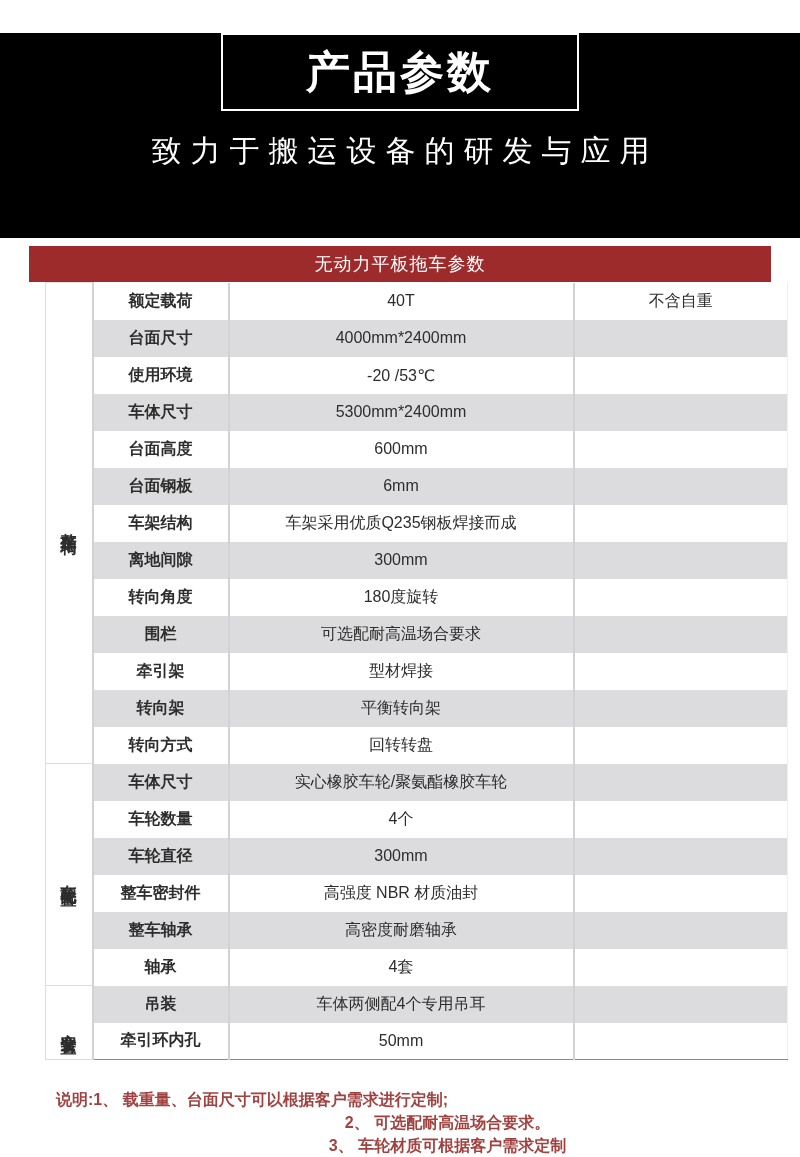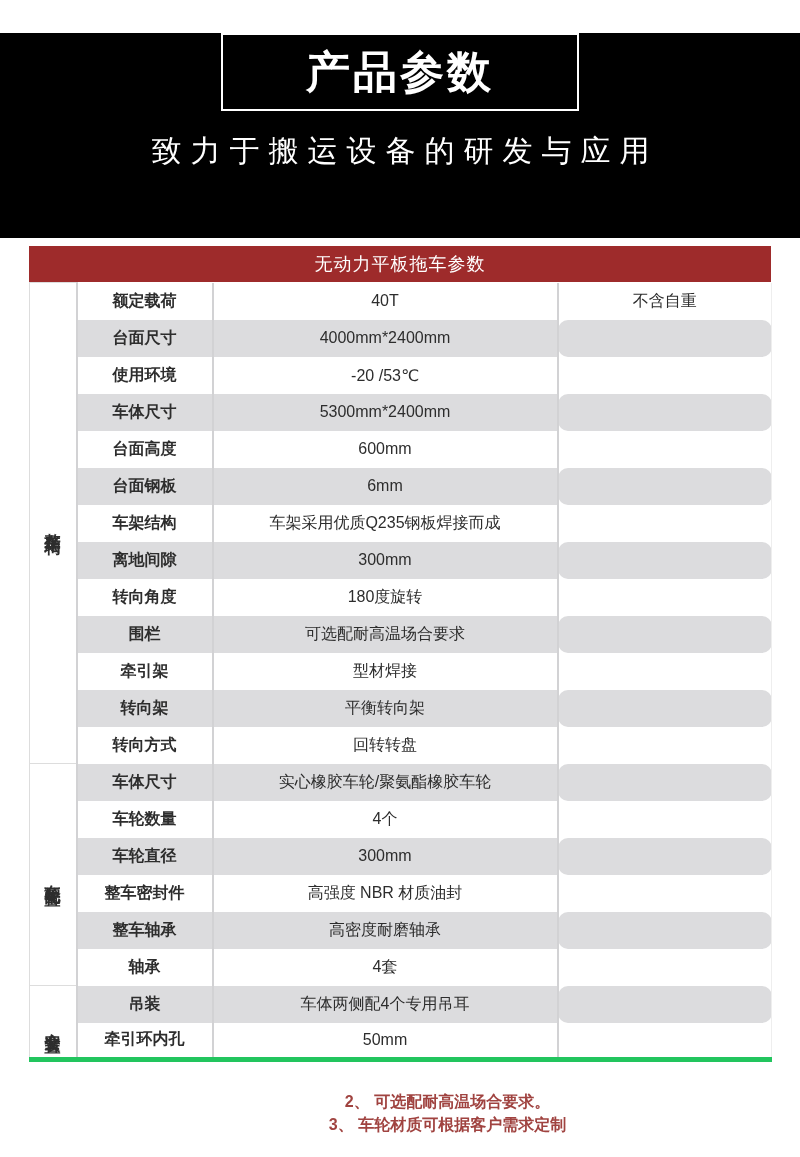--- a/index.html
+++ b/index.html
@@ -60,40 +60,41 @@
     justify-content: center;
     letter-spacing: 1px;
     text-align: center;
   }
   table.spec {
     width: 100%;
     border-collapse: collapse;
     table-layout: fixed;
     border-left: 1px solid #dddddd;
     border-right: 1px solid #eeeeee;
-    border-bottom: 5px solid #22c55e;
+    border-bottom: 1px solid #22c55e;
+    margin-left: 16px;
   }
   table.spec td {
     height: 37px;
     text-align: center;
     vertical-align: middle;
     font-size: 16px;
     padding: 0 4px;
   }
   col.c-group { width: 47px; }
   col.c-label { width: 136px; }
   col.c-value { width: 345px; }
   col.c-note  { width: 214px; }
 
   tr.spec-row:nth-child(odd)  td.cell { background: #ffffff; }
   tr.spec-row:nth-child(even) td.cell { background: #dcdcde; }
 
   td.label { font-weight: 600; border-left: 2px solid #d2d2d4; }
   td.value { border-left: 2px solid #d2d2d4; }
-  td.note  { border-left: 2px solid #d2d2d4; border-radius: 10px; }
+  td.note  { border-left: 2px solid #d2d2d4; }
 
   td.group {
     background: #ffffff;
     border: 1px solid #dddddd;
     font-weight: 600;
   }
   td.group .vtext {
     writing-mode: vertical-rl;
     text-orientation: upright;
     letter-spacing: 2px;
@@ -242,18 +243,19 @@
         <tr class="spec-row">
           <td class="cell label">牵引环内孔</td>
           <td class="cell value">50mm</td>
           <td class="cell note"></td>
         </tr>
       </tbody>
     </table>
   </section>
 
   <section class="notes">
+    <div class="note-line"><span>说明:</span><span>1、 载重量、台面尺寸可以根据客户需求进行定制;</span></div>
     <div class="note-line indented">2、 可选配耐高温场合要求。</div>
     <div class="note-line indented">3、 车轮材质可根据客户需求定制</div>
 
   </section>
 
 </div>
 
 </body></html>

